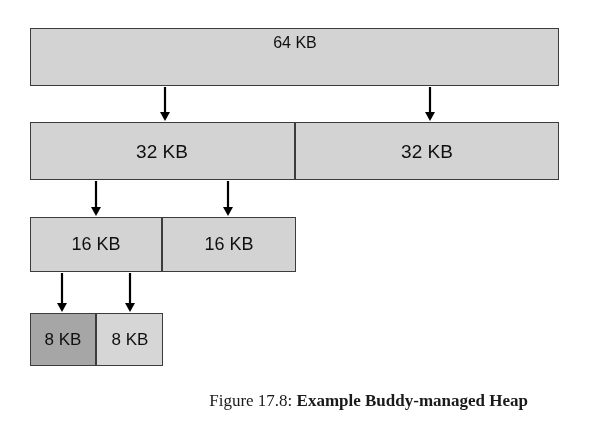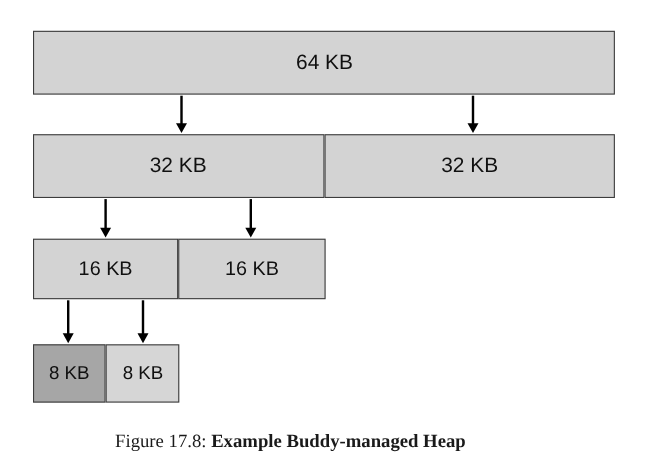--- a/index.html
+++ b/index.html
@@ -40,40 +40,40 @@
     top: 0;
     width: 600px;
     height: 426px;
     pointer-events: none;
     overflow: visible;
   }
   .caption {
     position: absolute;
     left: 0;
     width: 528px;
-    text-align: center;
+    text-align: right;
     font-family: "Liberation Serif", serif;
     color: #1a1a1a;
     white-space: nowrap;
   }
   .caption .cap-num {
     font-weight: normal;
   }
   .caption .cap-title {
     font-weight: bold;
   }
 </style>
 </head>
 <body>
 
 <div id="figure-root">
 
   <div id="blocks-layer">
       <div class="block" style="left: 30px; top: 28px; width: 529px; height: 58px; background: rgb(211, 211, 211);"></div>
-      <div class="block-label" style="font-size: 19px; left: 295px; top: 57px; transform: translate(-50%, -50%);">64 KB</div>
+      <div class="block-label" style="font-size: 16px; left: 295px; top: 43px; transform: translate(-50%, -50%);">64 KB</div>
       <div class="block" style="left: 30px; top: 122px; width: 265px; height: 58px; background: rgb(211, 211, 211);"></div>
       <div class="block-label" style="font-size: 19px; left: 162px; top: 151px; transform: translate(-50%, -50%);">32 KB</div>
       <div class="block" style="left: 295px; top: 122px; width: 264px; height: 58px; background: rgb(211, 211, 211);"></div>
       <div class="block-label" style="font-size: 19px; left: 427px; top: 151px; transform: translate(-50%, -50%);">32 KB</div>
       <div class="block" style="left: 30px; top: 217px; width: 132px; height: 55px; background: rgb(211, 211, 211);"></div>
       <div class="block-label" style="font-size: 18px; left: 96px; top: 244px; transform: translate(-50%, -50%);">16 KB</div>
       <div class="block" style="left: 162px; top: 217px; width: 134px; height: 55px; background: rgb(211, 211, 211);"></div>
       <div class="block-label" style="font-size: 18px; left: 229px; top: 244px; transform: translate(-50%, -50%);">16 KB</div>
       <div class="block" style="left: 30px; top: 313px; width: 66px; height: 53px; background: rgb(166, 166, 166);"></div>
       <div class="block-label" style="font-size: 17px; left: 63px; top: 339px; transform: translate(-50%, -50%);">8 KB</div>

